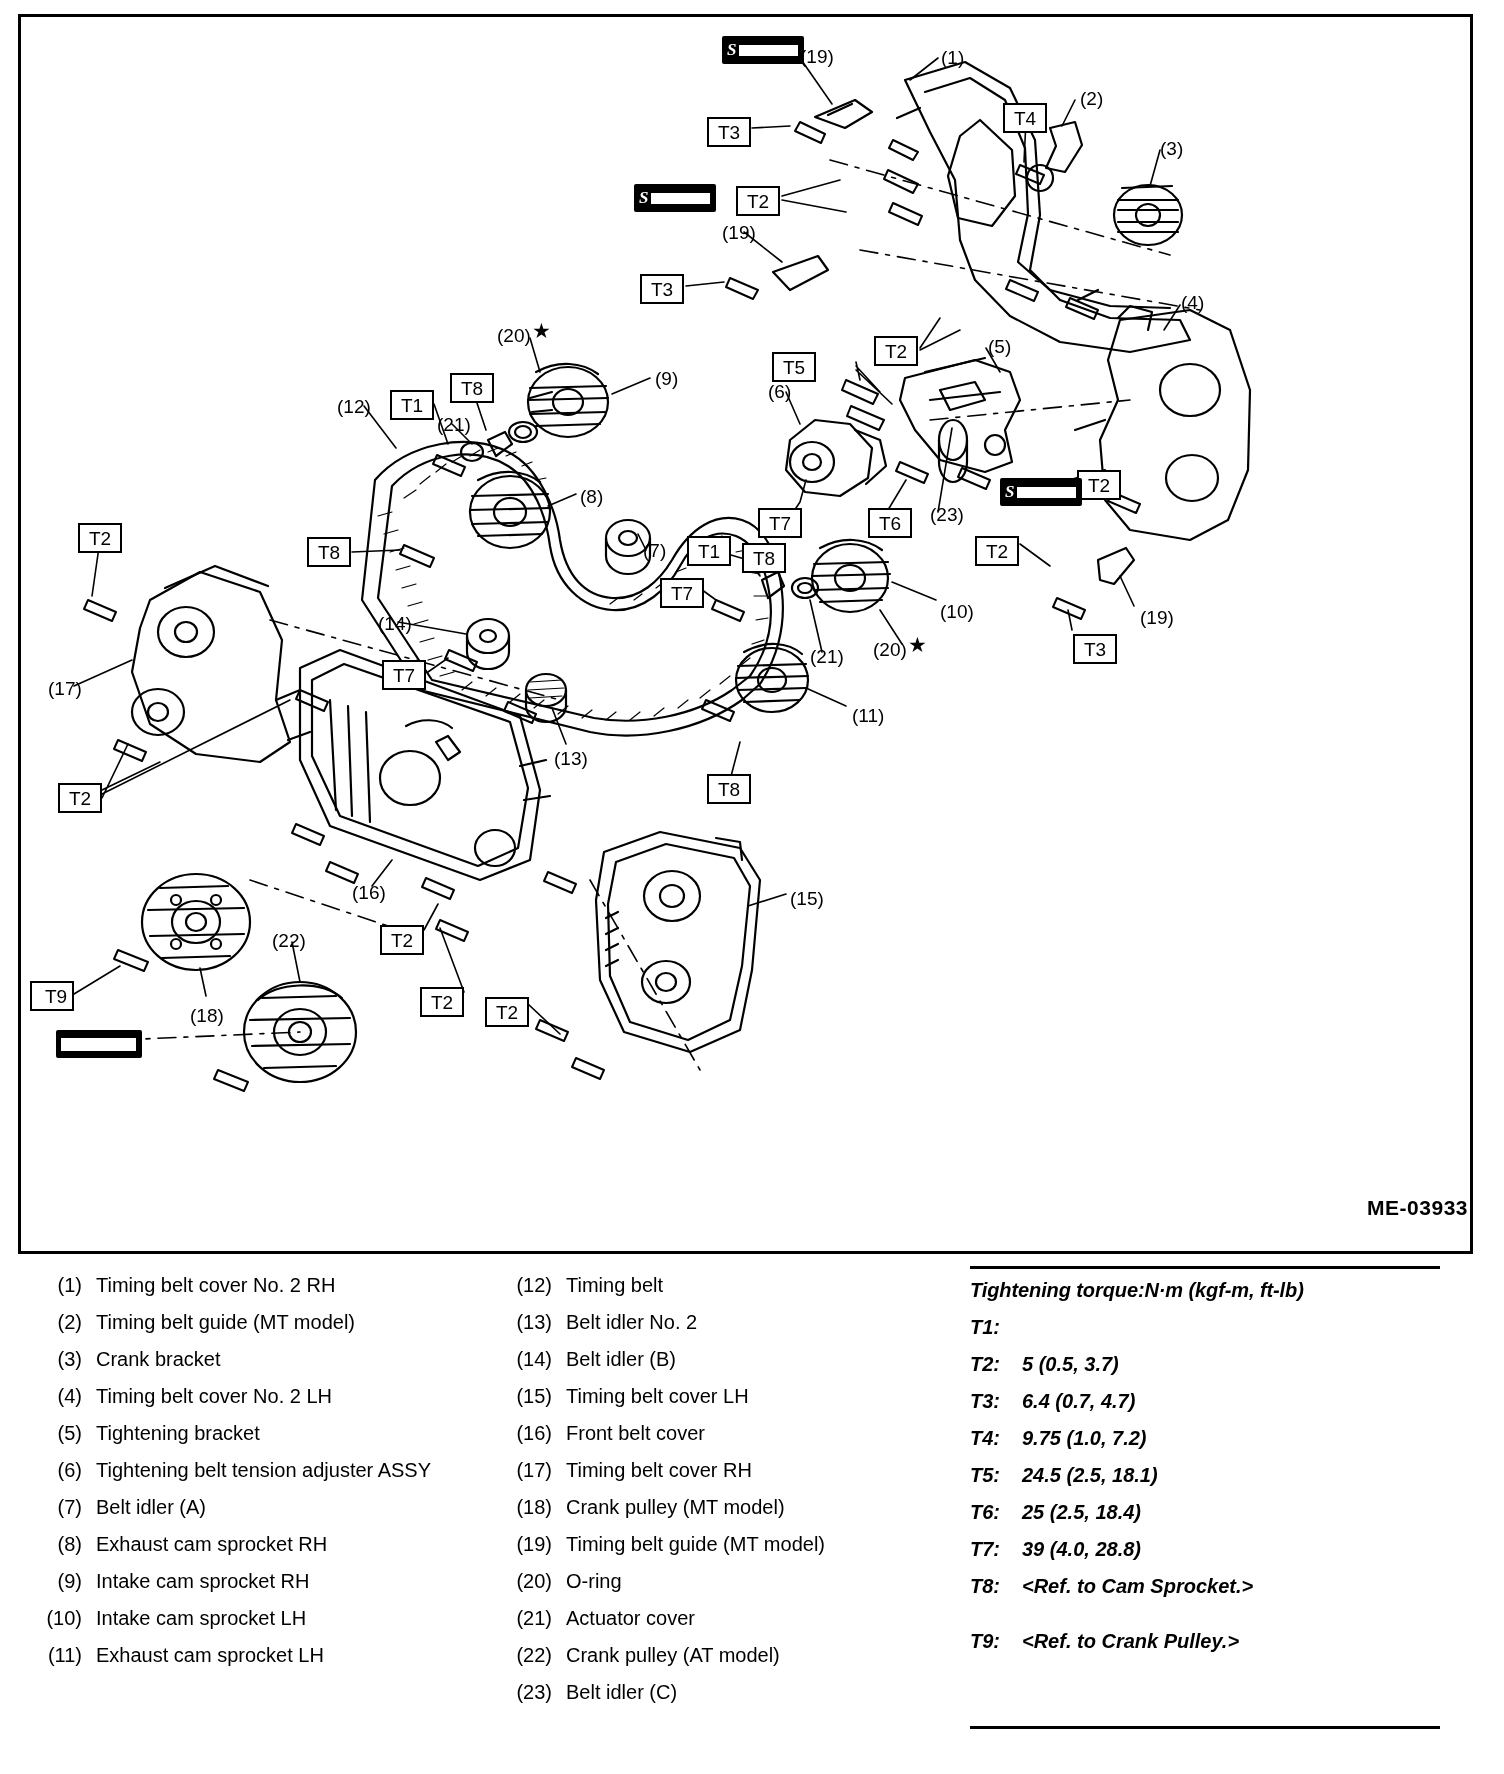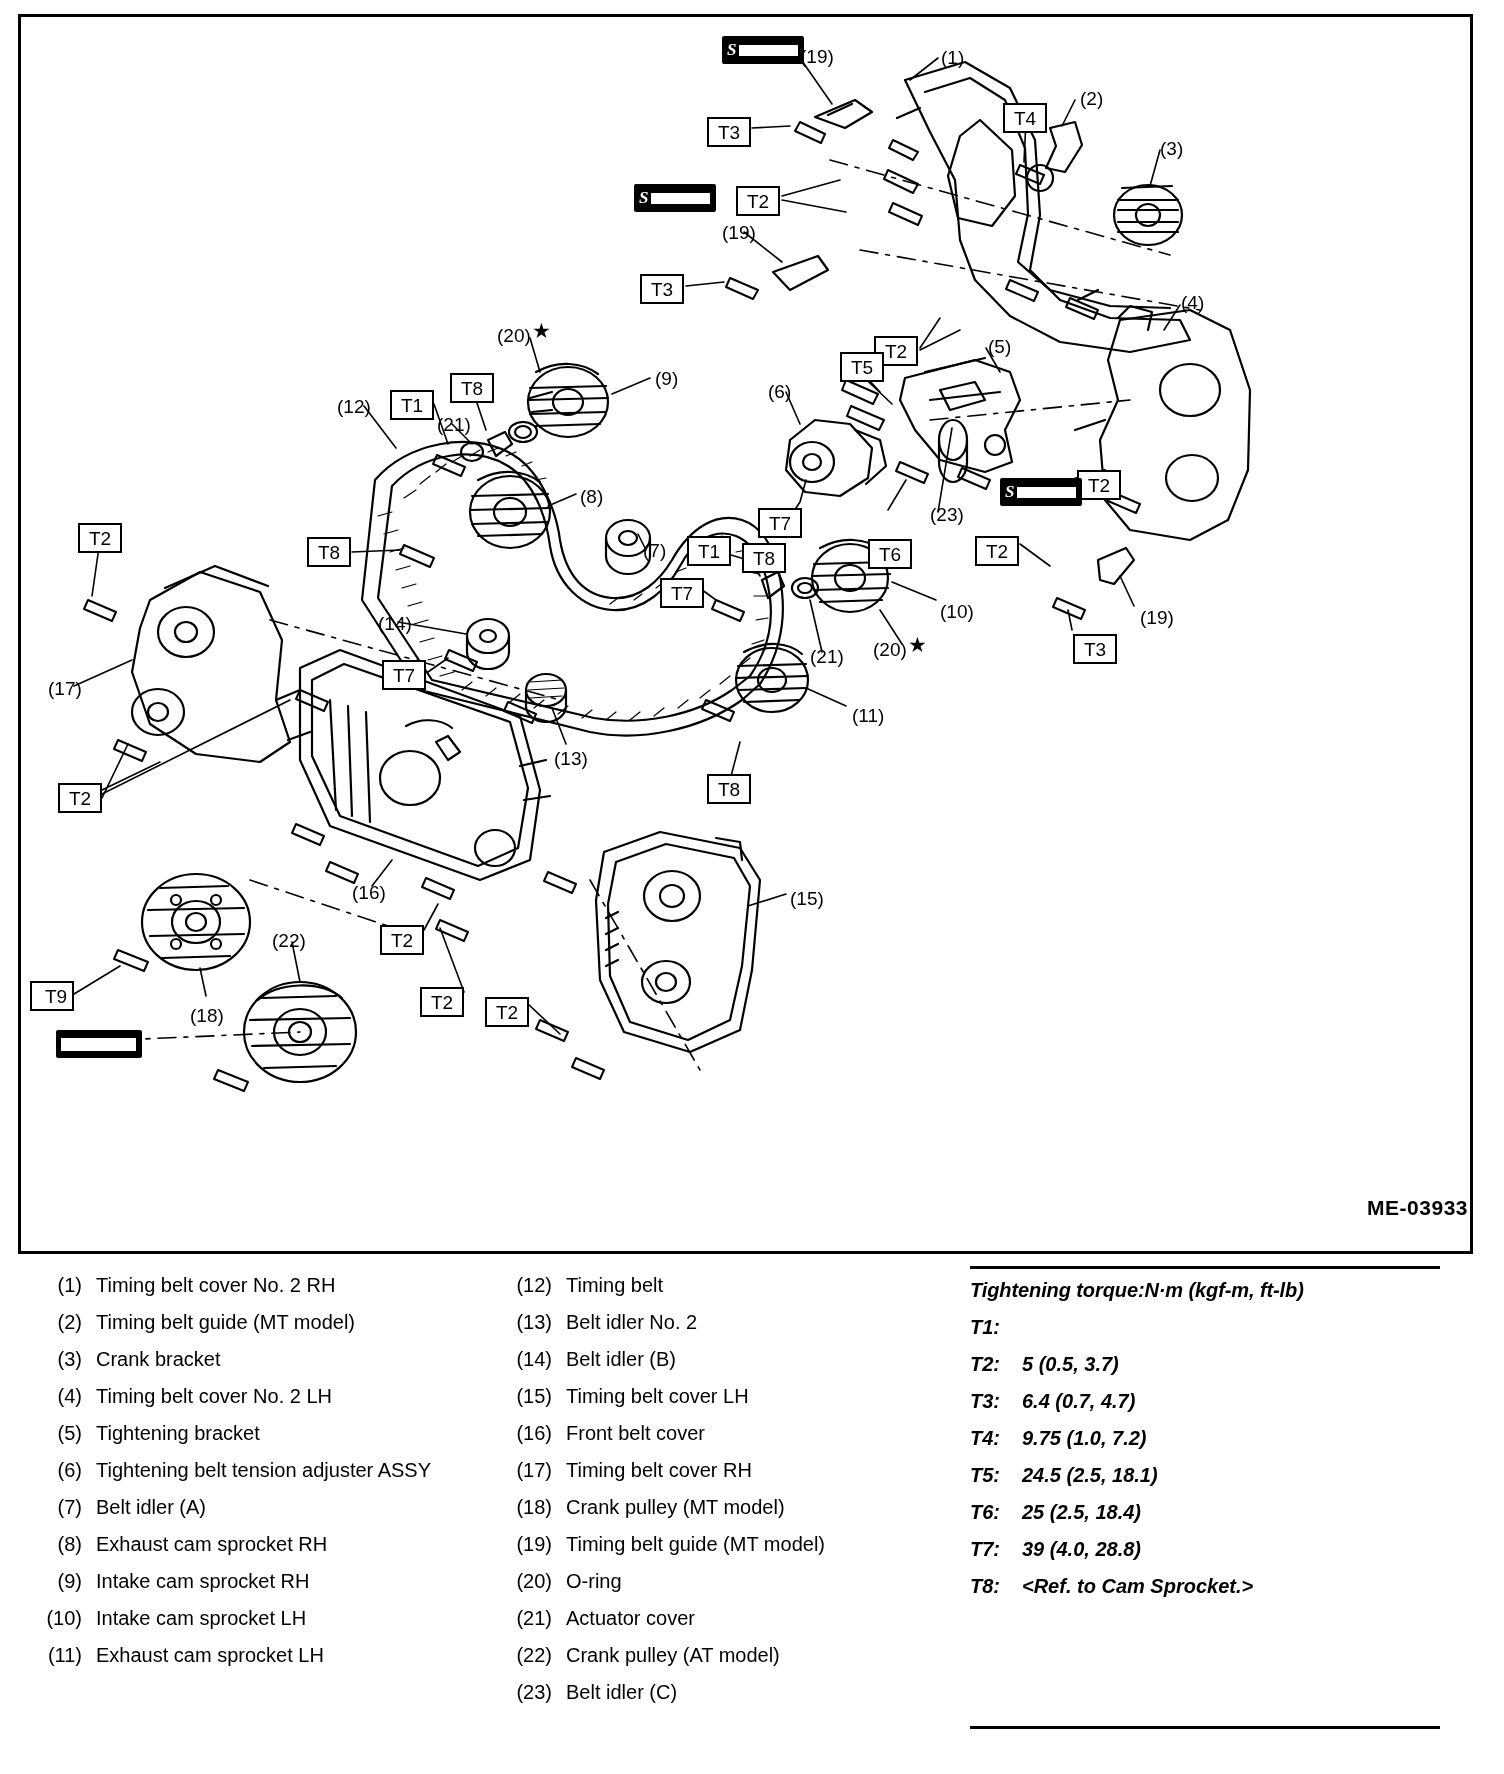--- a/index.html
+++ b/index.html
@@ -449,30 +449,30 @@
         <path d="M74 994 L120 966"></path>
       </g>
     </g>
   </svg>
 
   <div class="tbox" style="left:707px;top:117px;">T3</div>
   <div class="tbox" style="left:736px;top:186px;">T2</div>
   <div class="tbox" style="left:640px;top:274px;">T3</div>
   <div class="tbox" style="left:1003px;top:103px;">T4</div>
   <div class="tbox" style="left:874px;top:336px;">T2</div>
-  <div class="tbox" style="left:840px;top:352px;">T5</div>
+  <div class="tbox" style="left:772px;top:352px;">T5</div>
   <div class="tbox" style="left:390px;top:390px;">T1</div>
   <div class="tbox" style="left:450px;top:373px;">T8</div>
   <div class="tbox" style="left:307px;top:537px;">T8</div>
   <div class="tbox" style="left:382px;top:660px;">T7</div>
   <div class="tbox" style="left:660px;top:578px;">T7</div>
   <div class="tbox" style="left:687px;top:536px;">T1</div>
   <div class="tbox" style="left:742px;top:543px;">T8</div>
   <div class="tbox" style="left:758px;top:508px;">T7</div>
-  <div class="tbox" style="left:868px;top:508px;margin-top:31px;">T6</div>
+  <div class="tbox" style="left:868px;top:508px;">T6</div>
   <div class="tbox" style="left:1077px;top:470px;">T2</div>
   <div class="tbox" style="left:975px;top:536px;">T2</div>
   <div class="tbox" style="left:1073px;top:634px;">T3</div>
   <div class="tbox" style="left:78px;top:523px;">T2</div>
   <div class="tbox" style="left:58px;top:783px;">T2</div>
   <div class="tbox" style="left:707px;top:774px;">T8</div>
   <div class="tbox" style="left:380px;top:925px;">T2</div>
   <div class="tbox" style="left:420px;top:987px;">T2</div>
   <div class="tbox" style="left:485px;top:997px;">T2</div>
   <div class="tbox" style="left:30px;top:981px;padding-left:8px;">T9</div>
@@ -654,16 +654,20 @@
       </div>
     <div class="torque-row">
         <span class="torque-key">T7:</span>
         <span class="torque-val">39 (4.0, 28.8)</span>
       </div>
     <div class="torque-row">
         <span class="torque-key">T8:</span>
         <span class="torque-val">&lt;Ref. to  Cam Sprocket.&gt;</span>
       </div>
     <div class="spacer"></div>
+    <div class="torque-row">
+        <span class="torque-key">T9:</span>
+        <span class="torque-val">&lt;Ref. to  Crank Pulley.&gt;</span>
+      </div>
   </div>
   <div class="torque-rule bottom"></div>
 
 </div>
 
 </body></html>

